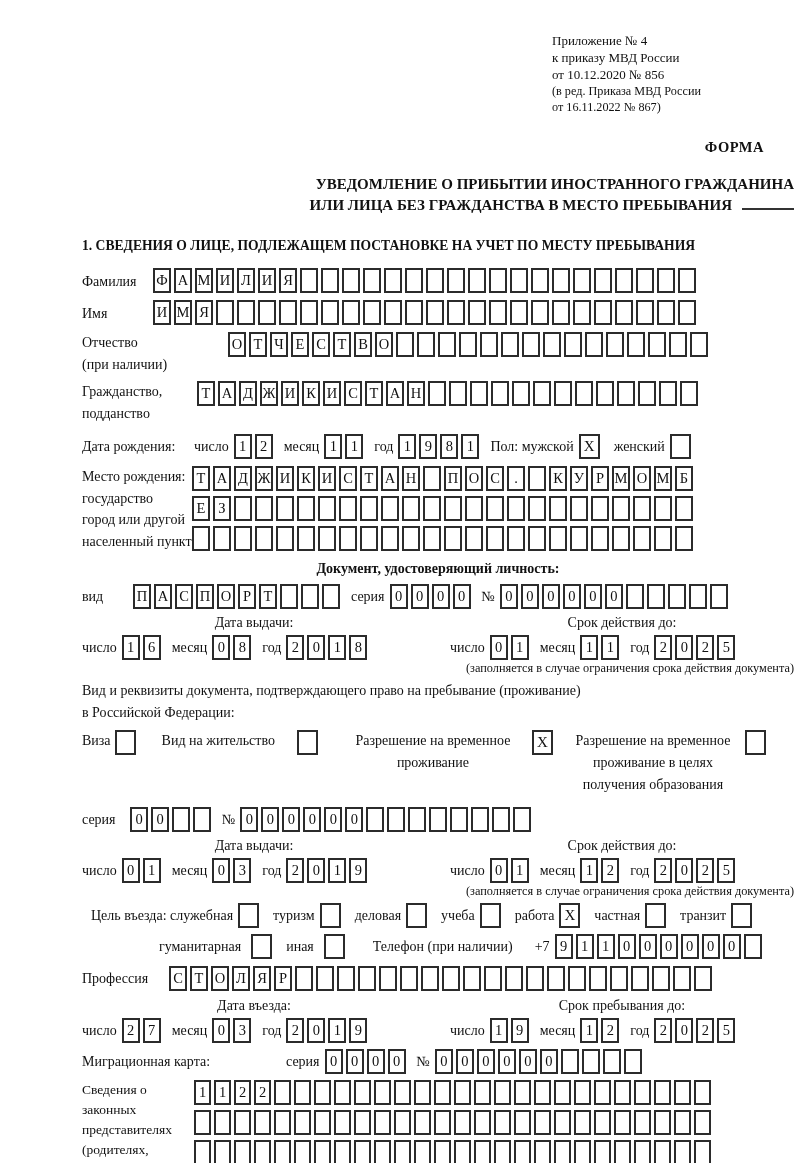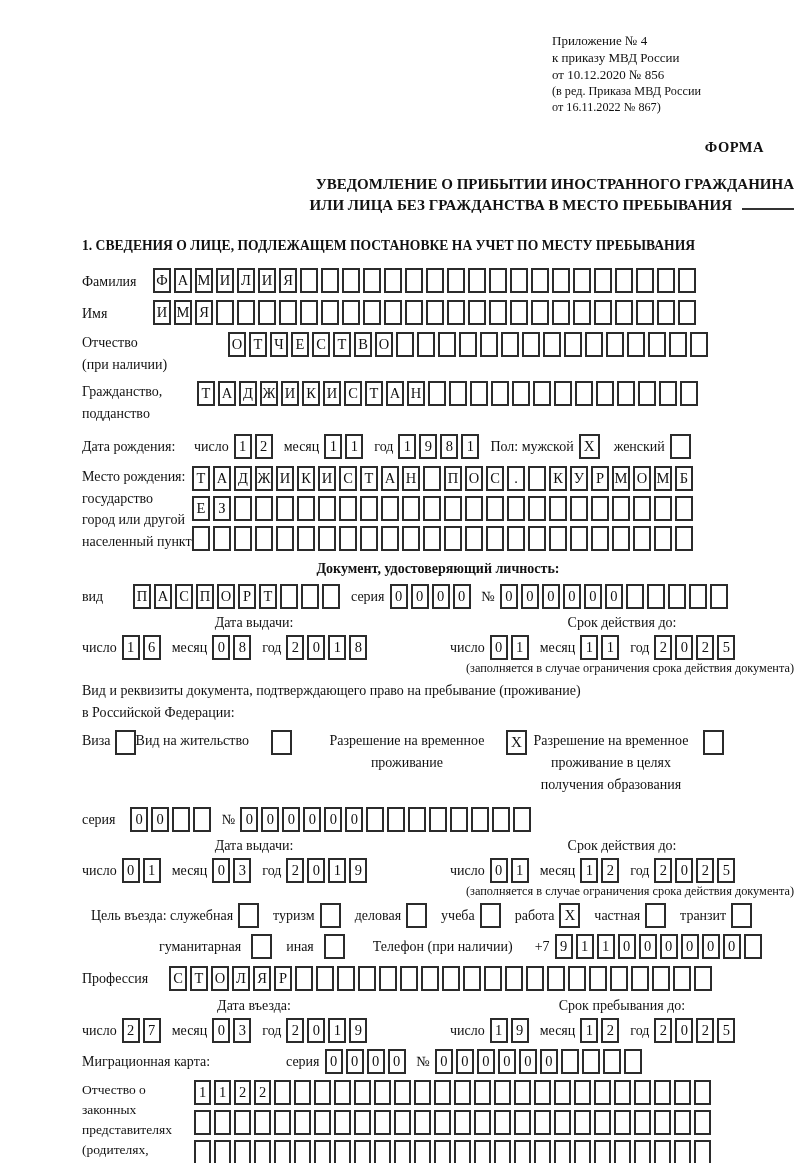--- a/index.html
+++ b/index.html
@@ -412,25 +412,25 @@
       <div class="dg-note">(заполняется в случае ограничения срока действия документа)</div>
     </div>
   </div>
 
   <div class="plain-line">Вид и реквизиты документа, подтверждающего право на пребывание (проживание)</div>
   <div class="plain-line">в Российской Федерации:</div>
 
   <div class="opts">
     <span class="opt-label">Виза</span>
     <span class="checkbox" style="margin-left:4px"></span>
-    <span class="opt-label" style="">Вид на жительство</span>
+    <span class="opt-label" style="margin-left:26px">Вид на жительство</span>
     <span class="checkbox" style="margin-left:22px"></span>
     <span class="opt-label opt-center" style="margin-left:24px; width:182px">Разрешение на временное проживание</span>
     <span class="checkbox">X</span>
-    <span class="opt-label opt-center" style="width:168px">Разрешение на временное проживание в целях получения образования</span>
+    <span class="opt-label opt-center" style="margin-left:16px; width:168px">Разрешение на временное проживание в целях получения образования</span>
     <span class="checkbox"></span>
   </div>
 
   <div class="frow vcenter">
     <span class="flabel" style="width:48px">серия</span>
     <span class="cells">
         <span class="cell">0</span>
         <span class="cell">0</span>
         <span class="cell"></span>
         <span class="cell"></span>
@@ -638,21 +638,21 @@
         <span class="cell">0</span>
         <span class="cell"></span>
         <span class="cell"></span>
         <span class="cell"></span>
         <span class="cell"></span>
       </span>
   </div>
 
   <div class="frow" style="margin-top:4px">
     <div class="flabel-multi" style="width:112px; line-height:20px; font-size:13.5px">
-      <div>Отчество о</div>
+      <div>Сведения о</div>
       <div>законных</div>
       <div>представителях</div>
       <div>(родителях,</div>
 
     </div>
     <div class="cells-stack">
       <div class="cells tight">
           <span class="cell">1</span>
           <span class="cell">1</span>
           <span class="cell">2</span>

